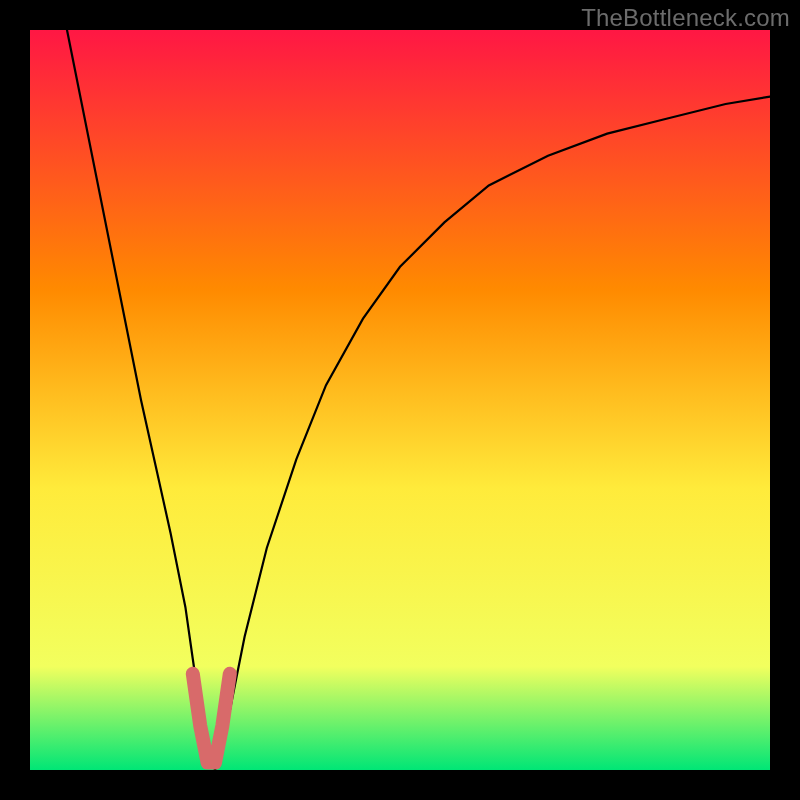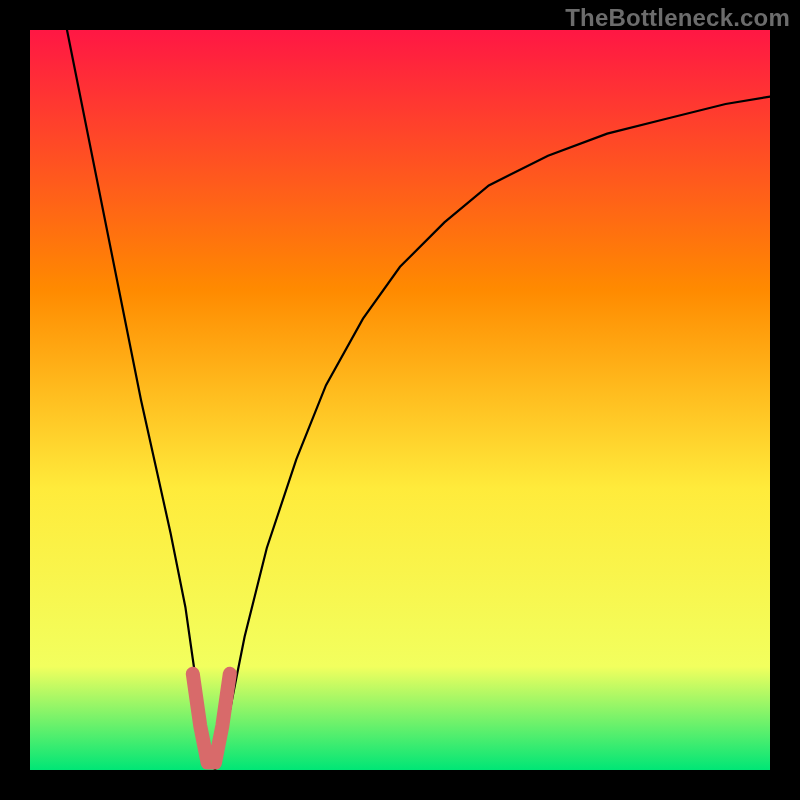--- a/index.html
+++ b/index.html
@@ -15,21 +15,21 @@
     position: relative;
     width: 800px;
     height: 800px;
   }
   .watermark {
     position: absolute;
     top: 4px;
     right: 10px;
     color: #6c6c6c;
     font-size: 24px;
-    font-weight: 700;
+    font-weight: 400;
     letter-spacing: 0.2px;
     user-select: none;
   }
   svg {
     display: block;
   }
 </style>
 </head>
 <body>
 

